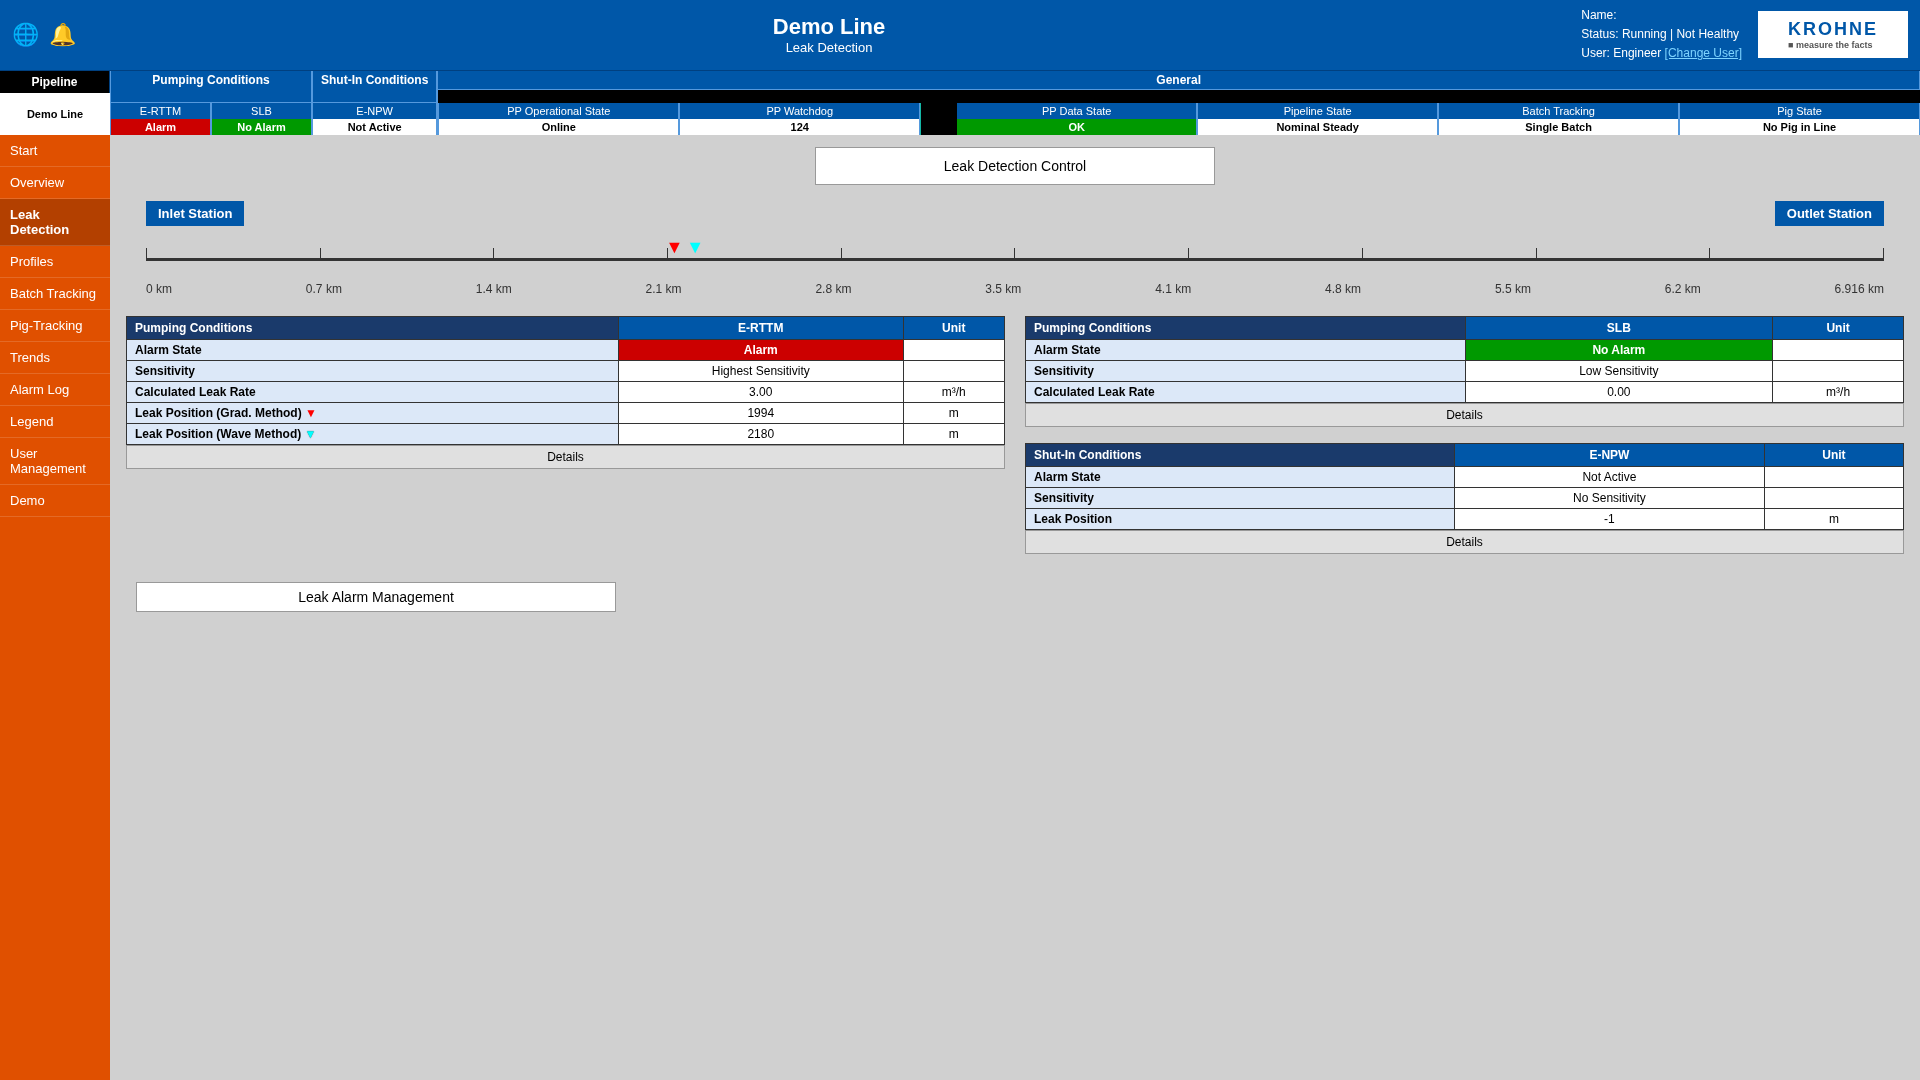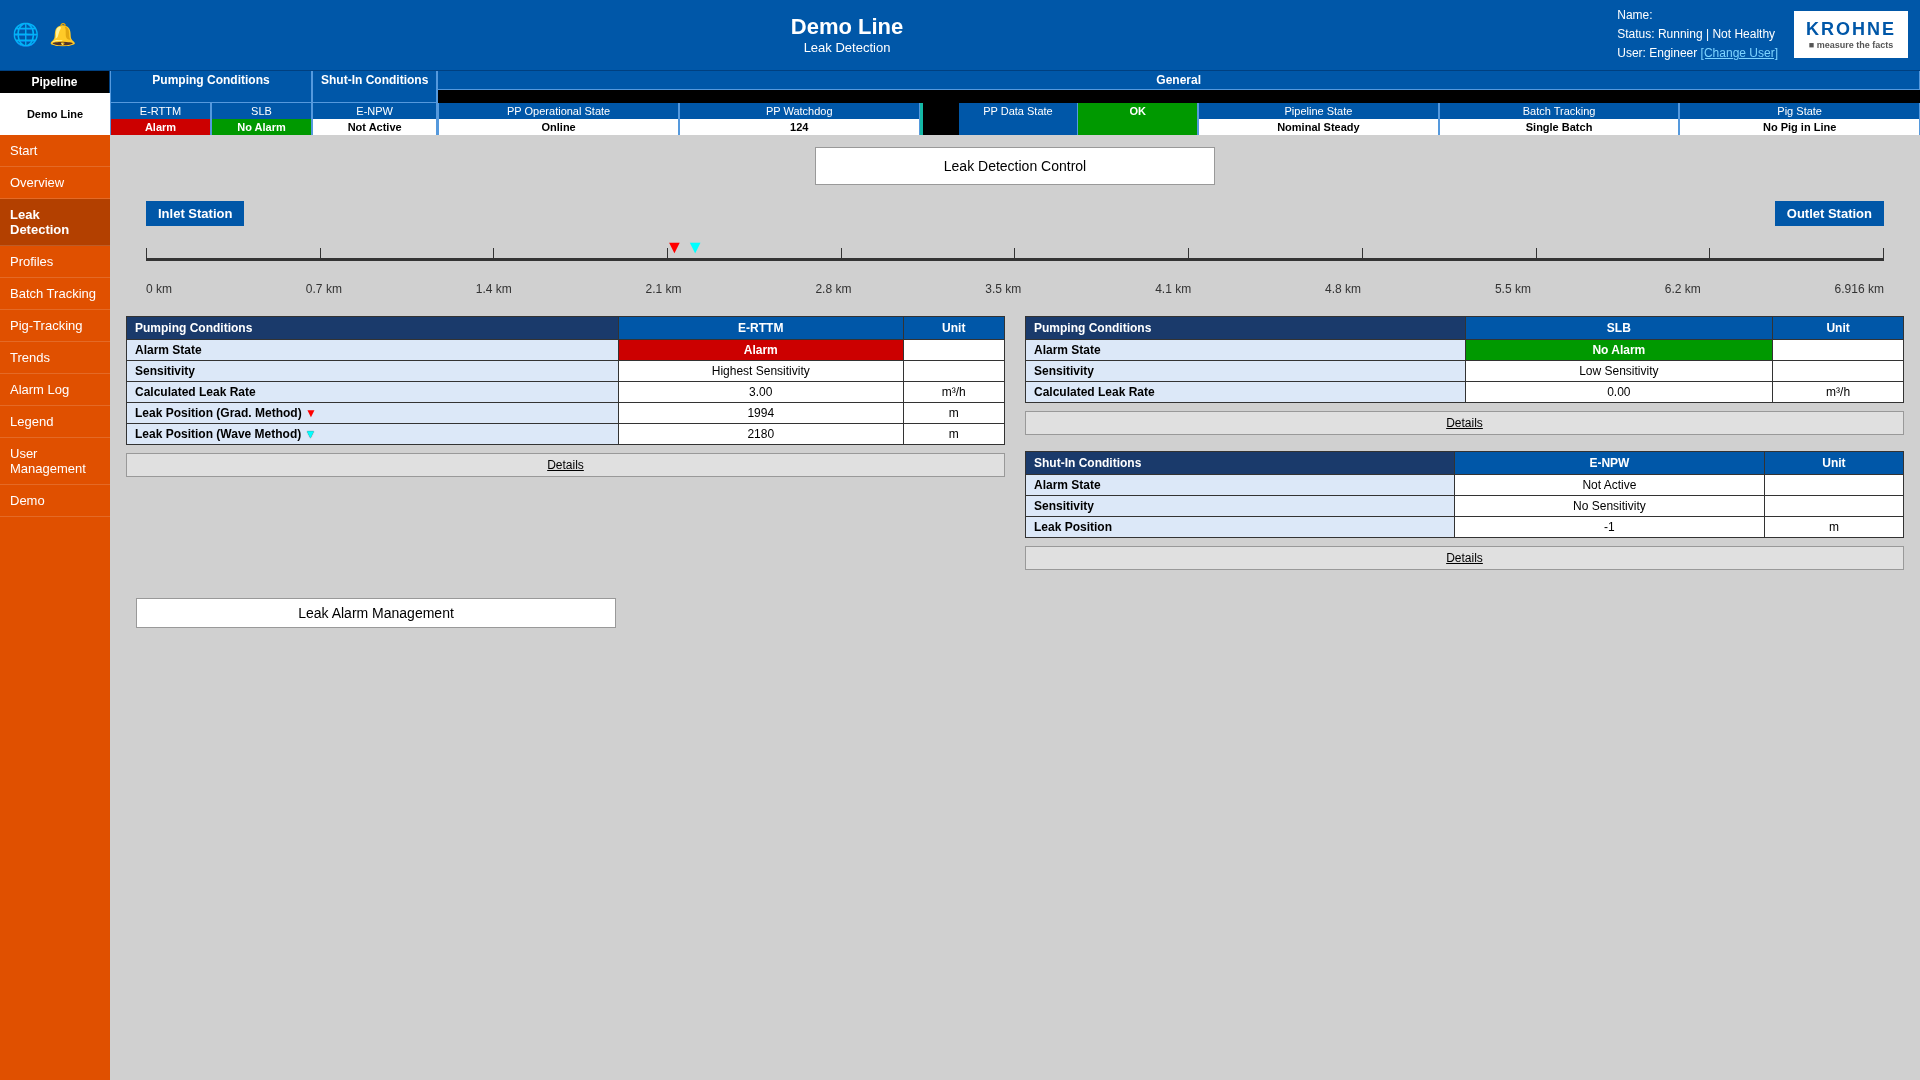--- a/index.html
+++ b/index.html
@@ -7,21 +7,21 @@
 
     
     .header { background: #0057a8; color: white; display: flex; align-items: center; justify-content: space-between; padding: 6px 12px; min-height: 65px; }
     .header-center { text-align: center; flex: 1; }
     .header-center .title { font-size: 22px; font-weight: bold; }
     .header-center .subtitle { font-size: 13px; }
     .header-left { display: flex; align-items: center; gap: 10px; }
     .header-right { display: flex; align-items: center; gap: 16px; }
     .header-info { font-size: 11px; color: white; line-height: 1.6; }
     .header-info a { color: #7dd4ff; text-decoration: underline; cursor: pointer; }
-    .logo-box { background: white; color: #0057a8; font-weight: bold; font-size: 14px; padding: 6px 10px; text-align: center; border: 2px solid white; }
+    .logo-box { background: white; color: #0057a8; font-weight: bold; font-size: 14px; padding: 6px 28px; border: 2px solid white; }
     .logo-box .logo-sub { font-size: 9px; color: #555; }
     .icon-globe { font-size: 22px; cursor: pointer; }
     .icon-bell { font-size: 22px; cursor: pointer; }
 
     
     .nav-bar { background: #000000; display: flex; align-items: stretch; border-top: 1px solid #004080; }
     .nav-pipeline { color: white; font-weight: bold; padding: 4px 16px; display: flex; align-items: center; min-width: 110px; justify-content: center; border-right: 1px solid #004080; }
     .nav-group-label { background: #0057a8; color: white; font-weight: bold; text-align: center; padding: 2px 4px; border-right: 1px solid #5599dd; border-bottom: 1px solid #5599dd; flex: 1; }
     .nav-group-label.general { flex: 2; }
     .nav-cell { background: #0057a8; color: white; text-align: center; padding: 2px 8px; border-right: 1px solid #5599dd; flex: 1; font-size: 11px; }
@@ -55,21 +55,21 @@
     .tables-row { display: flex; gap: 20px; margin-top: 10px; }
     .table-section { flex: 1; }
     table.data-table { border-collapse: collapse; width: 100%; }
     table.data-table th { background: #0057a8; color: white; padding: 4px 8px; border: 1px solid #333; text-align: center; font-size: 12px; }
     table.data-table th.label-col { background: #1a3a6b; text-align: left; }
     table.data-table td { background: white; padding: 3px 8px; border: 1px solid #333; font-size: 12px; }
     table.data-table td.label { background: #dce8f8; font-weight: bold; }
     table.data-table td.alarm { background: #cc0000; color: white; text-align: center; font-weight: bold; }
     table.data-table td.no-alarm { background: #009900; color: white; text-align: center; font-weight: bold; }
     table.data-table td.center { text-align: center; }
-    .details-btn { display: block; width: 100%; background: #e0e0e0; border: 1px solid #999; padding: 4px; text-align: center; cursor: pointer; margin-top: 8px; text-decoration: underline; }
+    .details-btn { display: block; width: 100%; background: #e0e0e0; border: 1px solid #999; padding: 4px; text-align: center; cursor: pointer; margin-top: 0; }
 
     
     .alarm-mgmt-btn { display: block; background: white; border: 1px solid #999; padding: 6px 40px; font-size: 14px; cursor: pointer; text-align: center; width: 480px; margin: 28px 10px; }
 
     
     .bottom-bar { background: #d0d0d0; border-top: 1px solid #aaa; padding: 6px 20px; display: flex; gap: 80px; color: #333; font-size: 12px; }
     .bottom-area { background: white; border-top: 2px solid #555; }
 
     .clearfix::after { content: ''; display: table; clear: both; }
   </style>
@@ -133,21 +133,21 @@
     <div class="nav-group-label general" style="text-align:center;padding:2px 8px;font-weight:bold;color:white;">General</div>
     <div style="display:flex;flex:1;">
       <div style="display:flex;flex-direction:column;flex:1;border-left:1px solid #5599dd;">
         <div class="nav-cell">PP Operational State</div>
         <div class="nav-value online">Online</div>
       </div>
       <div style="display:flex;flex-direction:column;flex:1;border-left:1px solid #5599dd;">
         <div class="nav-cell">PP Watchdog</div>
         <div class="nav-value default">124</div>
       </div>
-      <div style="display:flex;flex-direction:row;flex:1;border-left:3px solid #14b8a6;padding-left:36px;">
+      <div style="display:flex;flex-direction:column;flex:1;border-left:1px solid #14b8a6;padding-left:36px;">
         <div class="nav-cell">PP Data State</div>
         <div class="nav-value ok">OK</div>
       </div>
       <div style="display:flex;flex-direction:column;flex:1;border-left:1px solid #5599dd;">
         <div class="nav-cell">Pipeline State</div>
         <div class="nav-value default">Nominal Steady</div>
       </div>
       <div style="display:flex;flex-direction:column;flex:1;border-left:1px solid #5599dd;">
         <div class="nav-cell">Batch Tracking</div>
         <div class="nav-value default">Single Batch</div>

